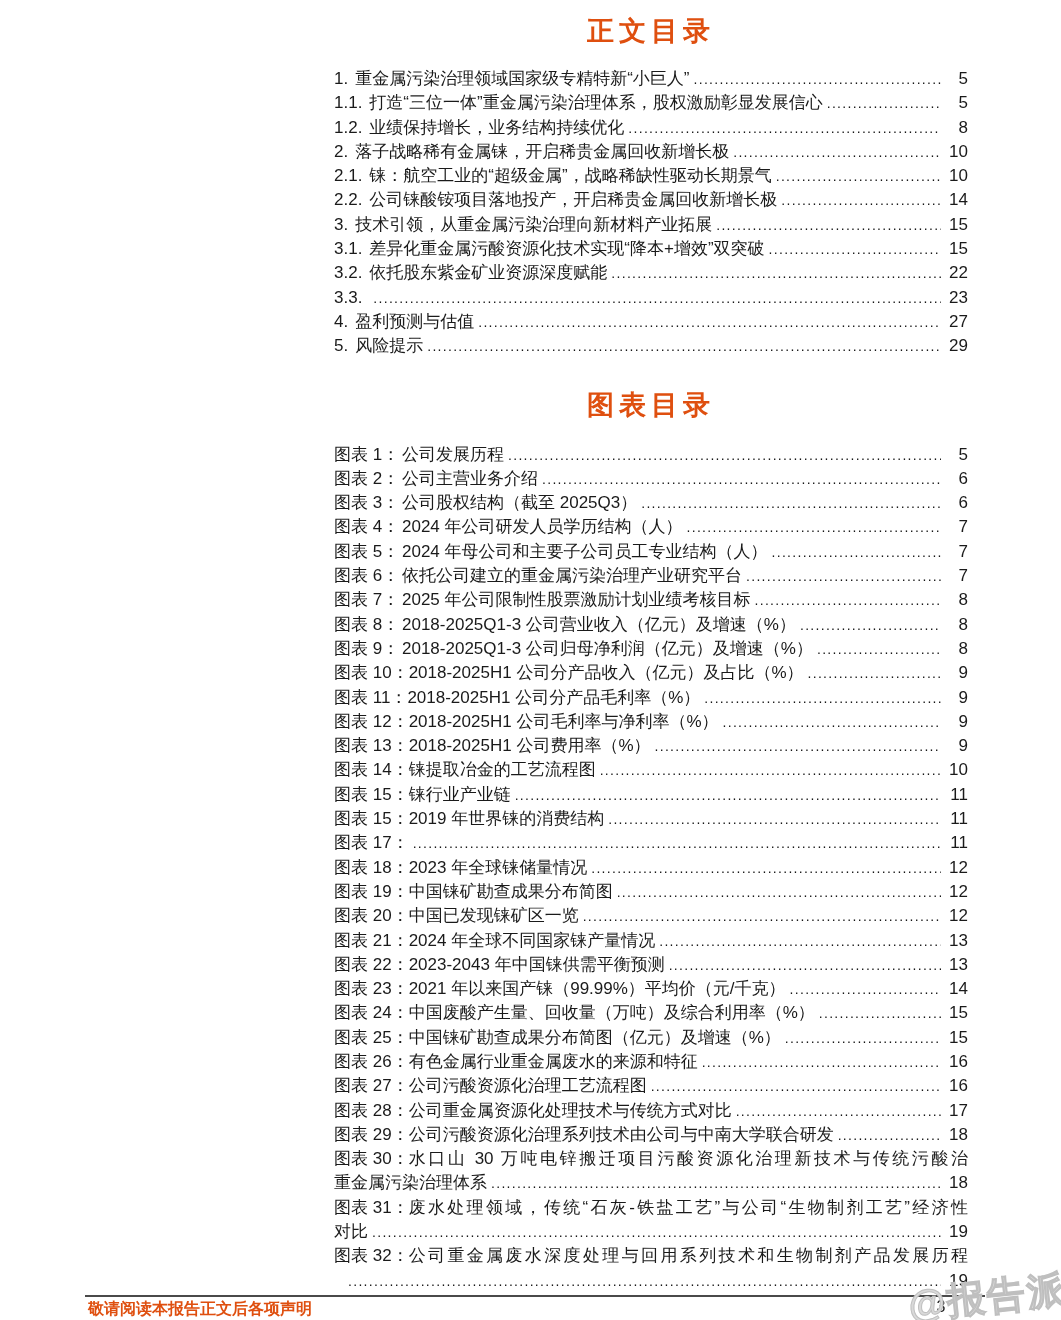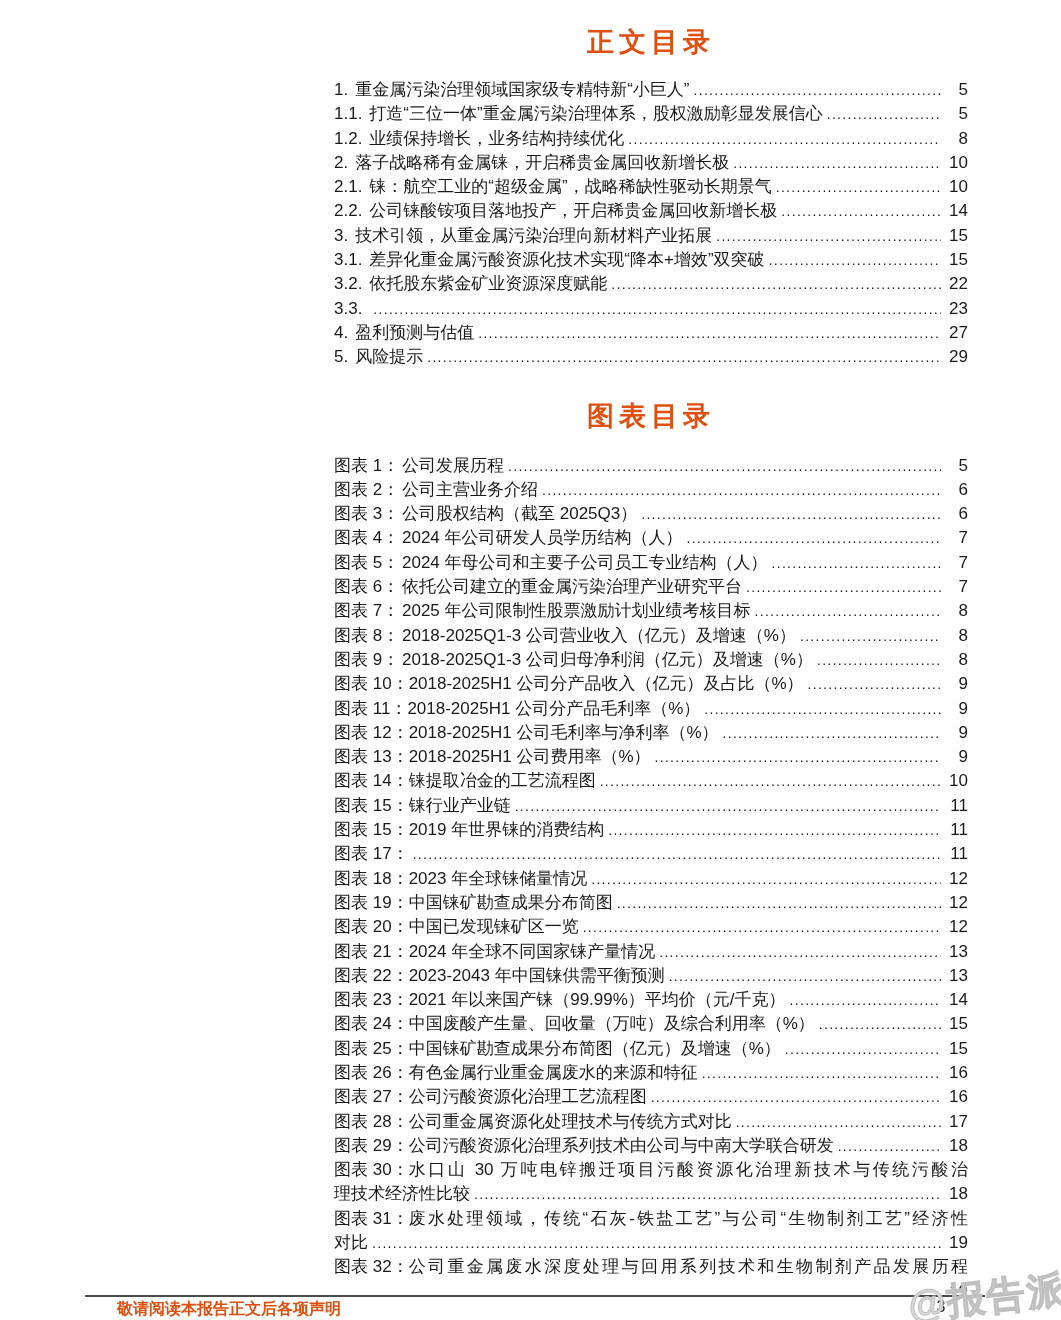--- a/index.html
+++ b/index.html
@@ -5,21 +5,21 @@
   html,body{margin:0;padding:0;background:#ffffff;}
   .page{
     position:relative;
     width:1061px;height:1320px;
     background:#ffffff;
     font-family:"Liberation Sans","DejaVu Sans",sans-serif;
     color:#1a1a1a;
     overflow:hidden;
   }
   .content{
-    position:absolute;left:334px;top:14px;width:634px;
+    position:absolute;left:334px;top:3px;width:634px;
   }
   .doc-title{
     text-align:center;
     font-size:27px;
     line-height:40px;
     font-weight:bold;
     letter-spacing:5px;
     color:#DF4F0F;
     font-family:"Liberation Serif","DejaVu Serif",serif;
   }
@@ -57,21 +57,20 @@
   .footer-line{
     position:absolute;
     left:85px;top:1295px;width:900px;
     border-top:2px solid #4a4a4a;
   }
   .disclaimer{
     position:absolute;
     left:88px;top:1299px;
     font-size:16px;font-weight:bold;
     color:#DF4F0F;
-    margin-left:29px;
   }
   .folio{
     position:absolute;
     left:928px;top:1298px;width:26px;
     text-align:center;
     font-size:16px;color:#222222;
   }
   .watermark{
     position:absolute;
     right:-6px;top:1272px;
@@ -339,21 +338,21 @@
           <span class="flabel">图表 29：</span>
           <span class="txt">公司污酸资源化治理系列技术由公司与中南大学联合研发</span>
           <span class="leader"></span>
           <span class="pg">18</span>
         </div>
         <div class="toc-row">
           <span class="flabel">图表 30：</span>
           <span class="txt fill">水口山 30 万吨电锌搬迁项目污酸资源化治理新技术与传统污酸治</span>
         </div>
         <div class="toc-row">
-          <span class="txt">理技术经济性比较</span>
+          <span class="txt">重金属污染治理体系</span>
           <span class="leader"></span>
           <span class="pg">18</span>
         </div>
         <div class="toc-row">
           <span class="flabel">图表 31：</span>
           <span class="txt fill">废水处理领域，传统“石灰-铁盐工艺”与公司“生物制剂工艺”经济性</span>
         </div>
         <div class="toc-row">
           <span class="txt">对比</span>
           <span class="leader"></span>

